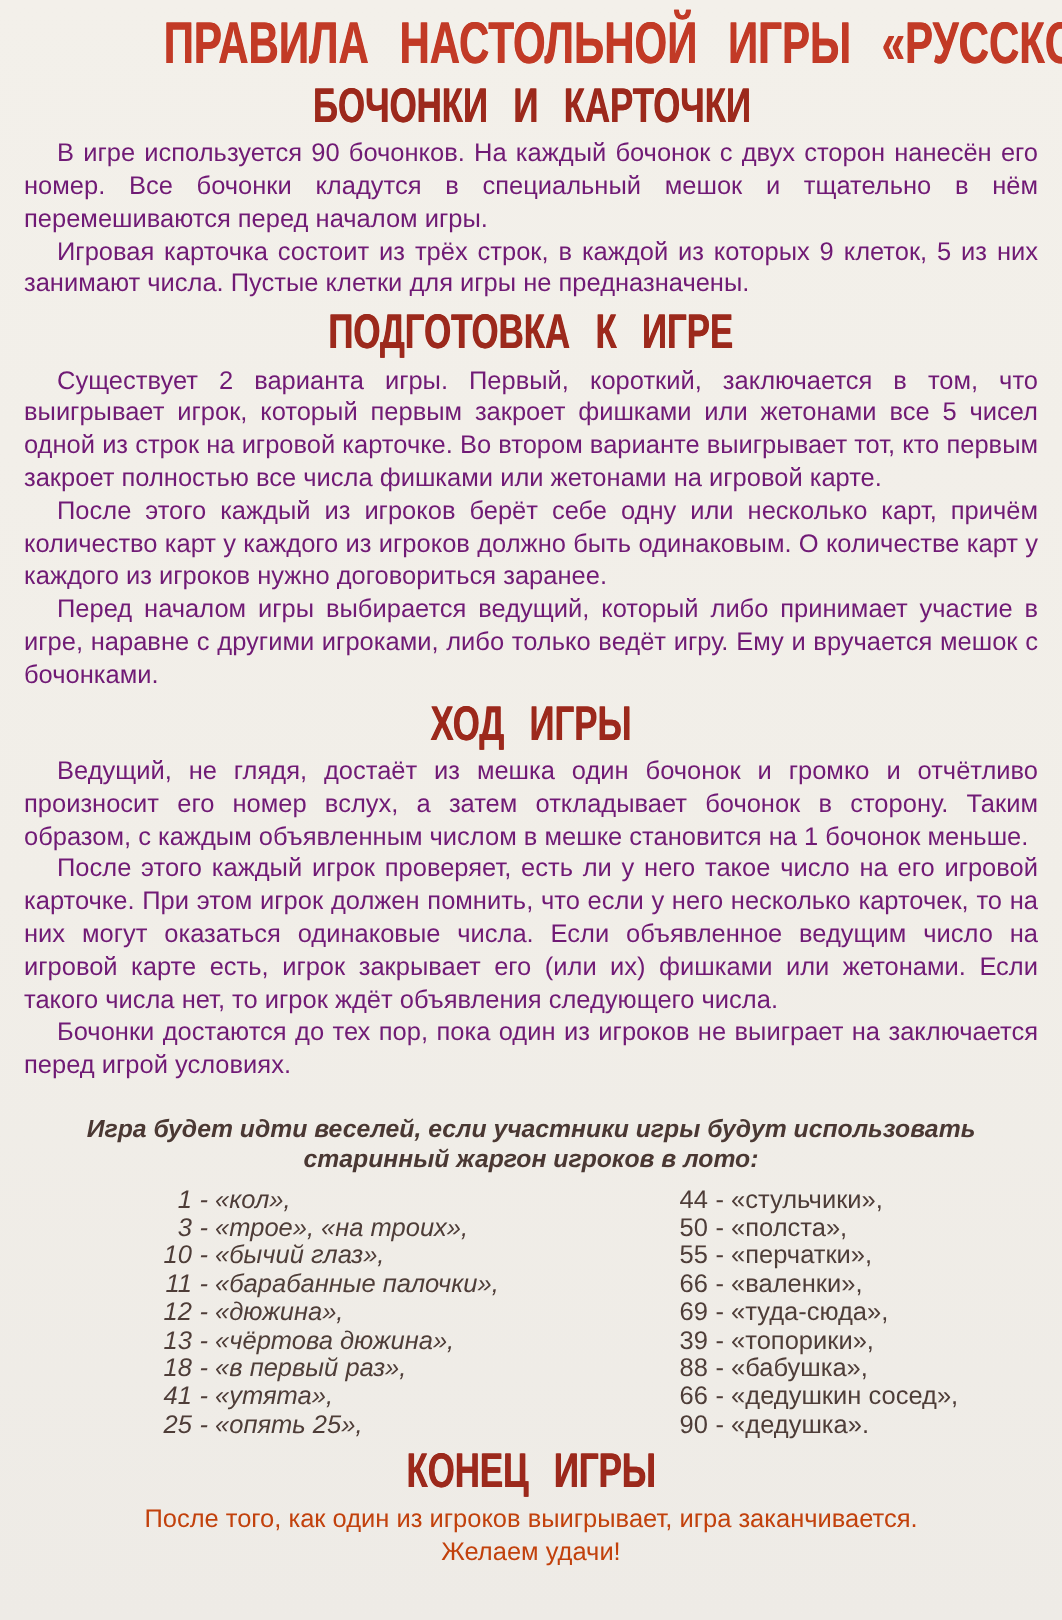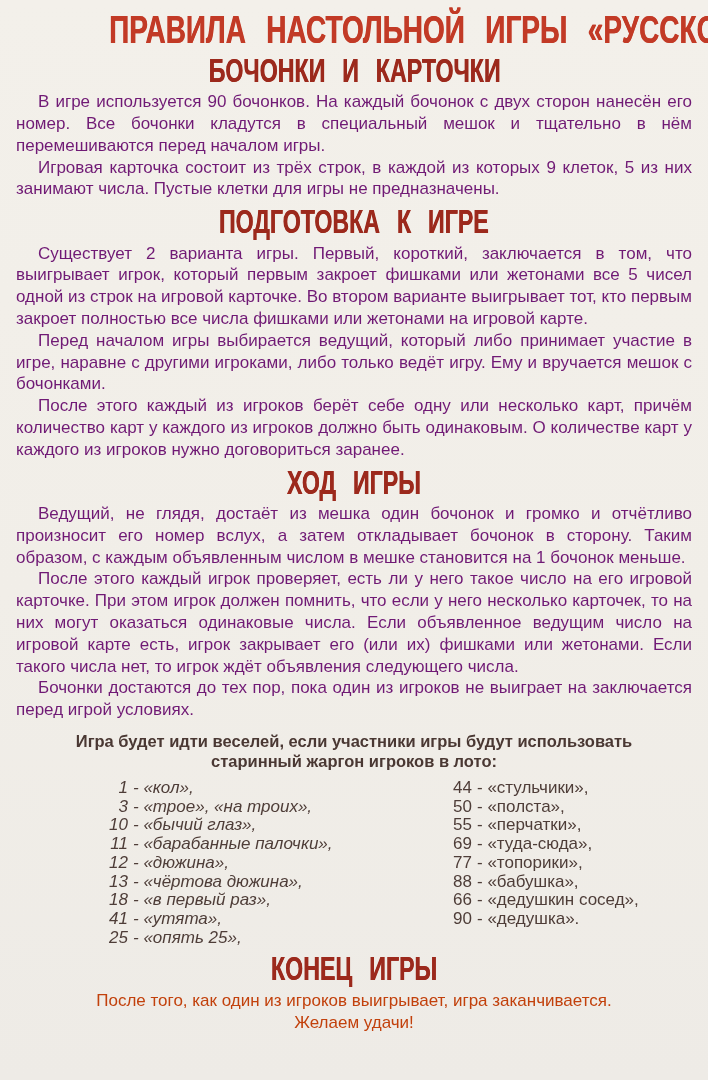--- a/index.html
+++ b/index.html
@@ -57,26 +57,27 @@
   }
   .center-para {
     margin: 0;
     font-size: 17px;
     line-height: 22px;
     text-align: center;
     color: #c2410c;
   }
   
   .jargon-intro {
-    margin-top: 10px;
+    margin-top: 22px;
     font-weight: bold;
     font-size: 16.5px;
     line-height: 20.5px;
     text-align: center;
     color: #4a3833;
+    font-style: italic;
   }
   .jargon-cols {
     display: flex;
     margin-top: 7px;
   }
   .jargon-col-left {
     box-sizing: border-box;
     width: 340px;
     padding-left: 74px;
     font-style: italic;
@@ -111,22 +112,22 @@
   <div class="h2-wrap">
     <span class="display h2-text">БОЧОНКИ И КАРТОЧКИ</span>
   </div>
   <p class="para">В игре используется 90 бочонков. На каждый бочонок с двух сторон нанесён его номер. Все бочонки кладутся в специальный мешок и тщательно в нём перемешиваются перед началом игры.</p>
   <p class="para">Игровая карточка состоит из трёх строк, в каждой из которых 9 клеток, 5 из них занимают числа. Пустые клетки для игры не предназначены.</p>
 
   <div class="h2-wrap">
     <span class="display h2-text">ПОДГОТОВКА К ИГРЕ</span>
   </div>
   <p class="para">Существует 2 варианта игры. Первый, короткий, заключается в том, что выигрывает игрок, который первым закроет фишками или жетонами все 5 чисел одной из строк на игровой карточке. Во втором варианте выигрывает тот, кто первым закроет полностью все числа фишками или жетонами на игровой карте.</p>
+  <p class="para">После этого каждый из игроков берёт себе одну или несколько карт, причём количество карт у каждого из игроков должно быть одинаковым. О количестве карт у каждого из игроков нужно договориться заранее.</p>
   <p class="para">Перед началом игры выбирается ведущий, который либо принимает участие в игре, наравне с другими игроками, либо только ведёт игру. Ему и вручается мешок с бочонками.</p>
-  <p class="para">После этого каждый из игроков берёт себе одну или несколько карт, причём количество карт у каждого из игроков должно быть одинаковым. О количестве карт у каждого из игроков нужно договориться заранее.</p>
 
   <div class="h2-wrap">
     <span class="display h2-text">ХОД ИГРЫ</span>
   </div>
   <p class="para">Ведущий, не глядя, достаёт из мешка один бочонок и громко и отчётливо произносит его номер вслух, а затем откладывает бочонок в сторону. Таким образом, с каждым объявленным числом в мешке становится на 1 бочонок меньше.</p>
   <p class="para">После этого каждый игрок проверяет, есть ли у него такое число на его игровой карточке. При этом игрок должен помнить, что если у него несколько карточек, то на них могут оказаться одинаковые числа. Если объявленное ведущим число на игровой карте есть, игрок закрывает его (или их) фишками или жетонами. Если такого числа нет, то игрок ждёт объявления следующего числа.</p>
   <p class="para">Бочонки достаются до тех пор, пока один из игроков не выиграет на заключается перед игрой условиях.</p>
 
   <div class="jargon-intro">
     <div>Игра будет идти веселей, если участники игры будут использовать</div>
@@ -142,22 +143,23 @@
       <div class="jargon-row"><span class="jargon-num">12</span><span>- «дюжина»,</span></div>
       <div class="jargon-row"><span class="jargon-num">13</span><span>- «чёртова дюжина»,</span></div>
       <div class="jargon-row"><span class="jargon-num">18</span><span>- «в первый раз»,</span></div>
       <div class="jargon-row"><span class="jargon-num">41</span><span>- «утята»,</span></div>
       <div class="jargon-row"><span class="jargon-num">25</span><span>- «опять 25»,</span></div>
     </div>
     <div class="jargon-col-right">
       <div class="jargon-row"><span class="jargon-num">44</span><span>- «стульчики»,</span></div>
       <div class="jargon-row"><span class="jargon-num">50</span><span>- «полста»,</span></div>
       <div class="jargon-row"><span class="jargon-num">55</span><span>- «перчатки»,</span></div>
+      <div class="jargon-row"><span class="jargon-num">66</span><span>- «валенки»,</span></div>
       <div class="jargon-row"><span class="jargon-num">69</span><span>- «туда-сюда»,</span></div>
-      <div class="jargon-row"><span class="jargon-num">77</span><span>- «топорики»,</span></div>
+      <div class="jargon-row"><span class="jargon-num">39</span><span>- «топорики»,</span></div>
       <div class="jargon-row"><span class="jargon-num">88</span><span>- «бабушка»,</span></div>
       <div class="jargon-row"><span class="jargon-num">66</span><span>- «дедушкин сосед»,</span></div>
       <div class="jargon-row"><span class="jargon-num">90</span><span>- «дедушка».</span></div>
     </div>
   </div>
 
   <div class="end-block">
     <div class="h2-wrap">
       <span class="display h2-text">КОНЕЦ ИГРЫ</span>
     </div>

